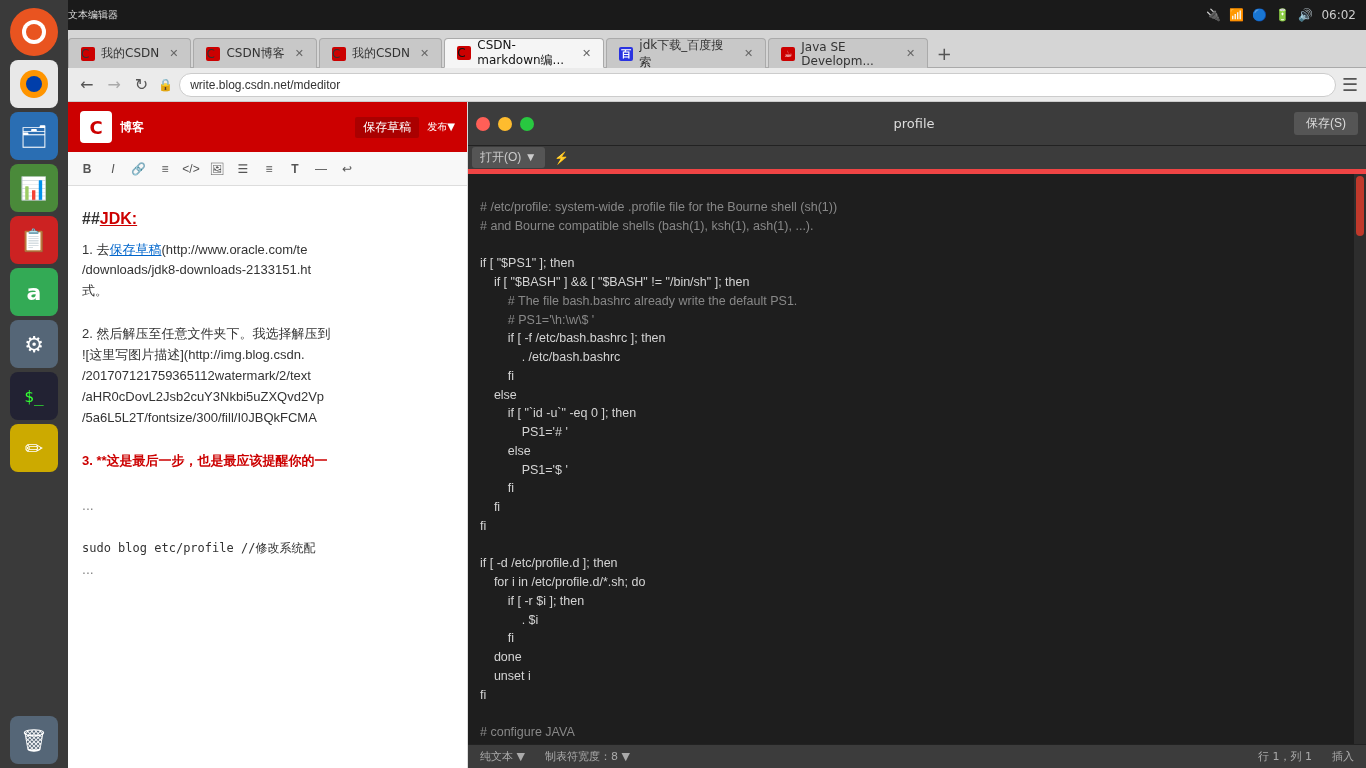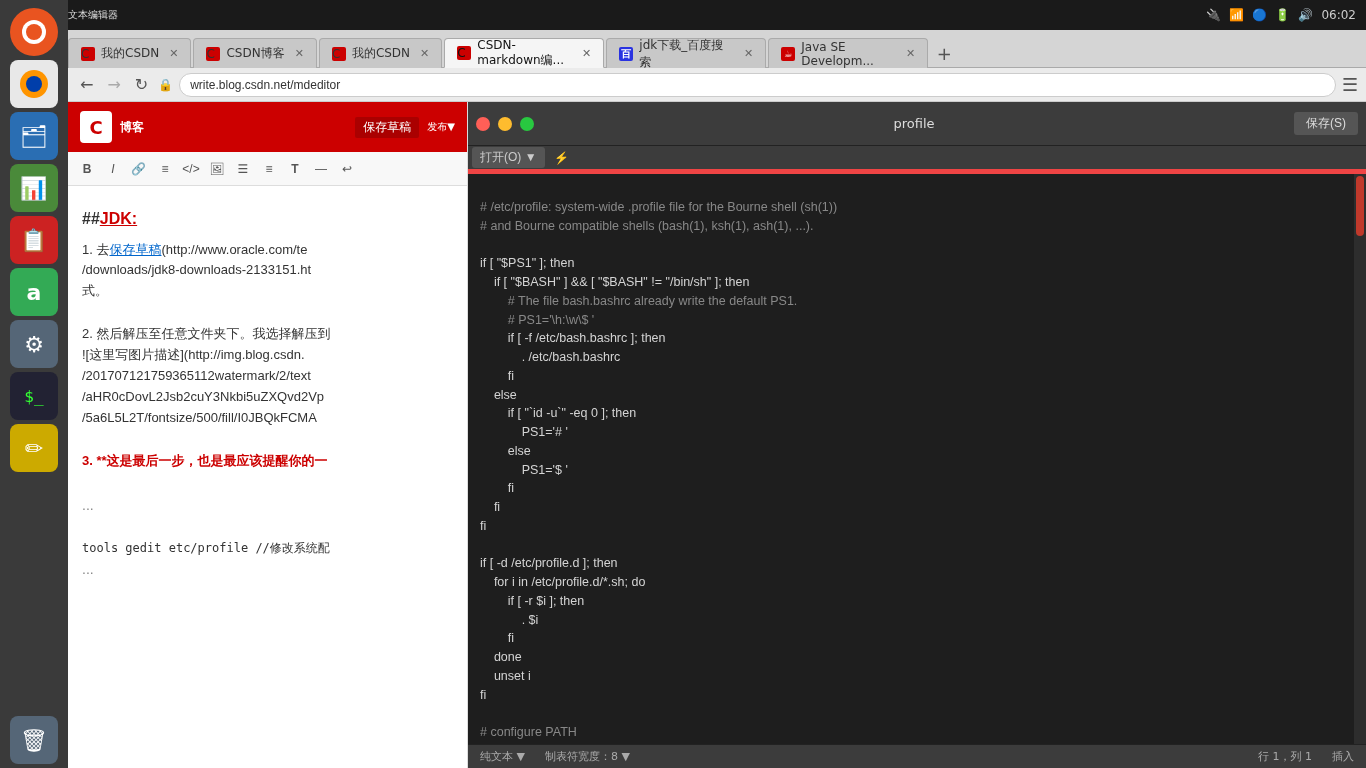--- a/index.html
+++ b/index.html
@@ -322,30 +322,30 @@
           <span>1. 去</span><span class="blog-link">保存草稿</span><span>(http://www.oracle.com/te</span><br>
           <span>/downloads/jdk8-downloads-2133151.ht</span><br>
           <span>式。</span>
         </div>
         <br>
         <div class="blog-text">
           <span>2. 然后解压至任意文件夹下。我选择解压到</span><br>
           <span>![这里写图片描述](http://img.blog.csdn.</span><br>
           <span>/201707121759365112watermark/2/text</span><br>
           <span>/aHR0cDovL2Jsb2cuY3Nkbi5uZXQvd2Vp</span><br>
-          <span>/5a6L5L2T/fontsize/500/fill/I0JBQkFCMA</span>
+          <span>/5a6L5L2T/fontsize/300/fill/I0JBQkFCMA</span>
         </div>
         <br>
         <div class="blog-text">
           <span class="blog-bold-red">3. **这是最后一步，也是最应该提醒你的一</span>
         </div>
         <br>
         <div class="blog-dots">...</div>
         <br>
-        <div class="blog-code">tools gedit etc/profile //修改系统配</div>
+        <div class="blog-code">sudo blog etc/profile //修改系统配</div>
         <div class="blog-dots">...</div>
       </div>
     </div>
 
     <div class="right-panel">
       <div class="gedit-window">
 
         <div class="gedit-titlebar">
           <div class="gedit-btn close"></div>
           <div class="gedit-btn min"></div>
@@ -383,21 +383,21 @@
 
 if [ -d /etc/profile.d ]; then
     for i in /etc/profile.d/*.sh; do
         if [ -r $i ]; then
             . $i
         fi
     done
     unset i
 fi
 
-<span class="code-comment"># configure PATH</span>
+<span class="code-comment"># configure JAVA</span>
 JAVA_HOME=/home/qqqqqqq/jdk1.8.0_131
 PATH=$JAVA_HOME/bin:$PATH:.
 CLASSPATH=$JAVA_HOME/lib/dt.jar:$JAVA_HOME/lib/tools.jar:
 export JAVA_HOME
 export PATH
 export CLASSPATH</div>
           <div class="gedit-scrollbar">
             <div class="gedit-scroll-thumb"></div>
           </div>
         </div>

